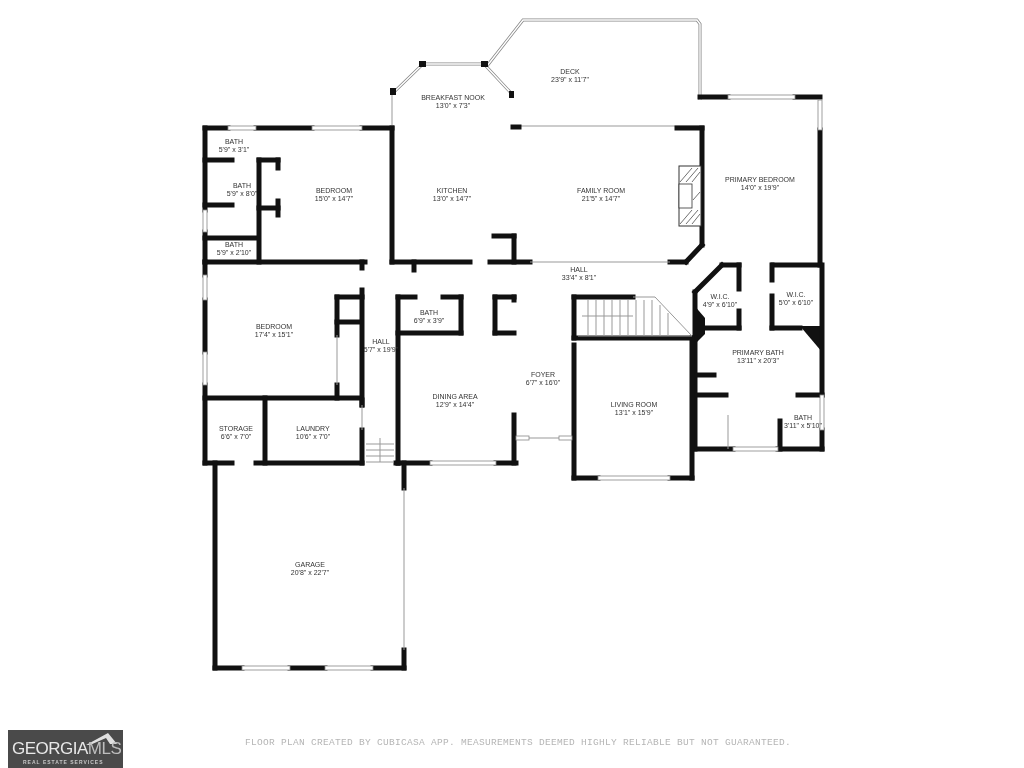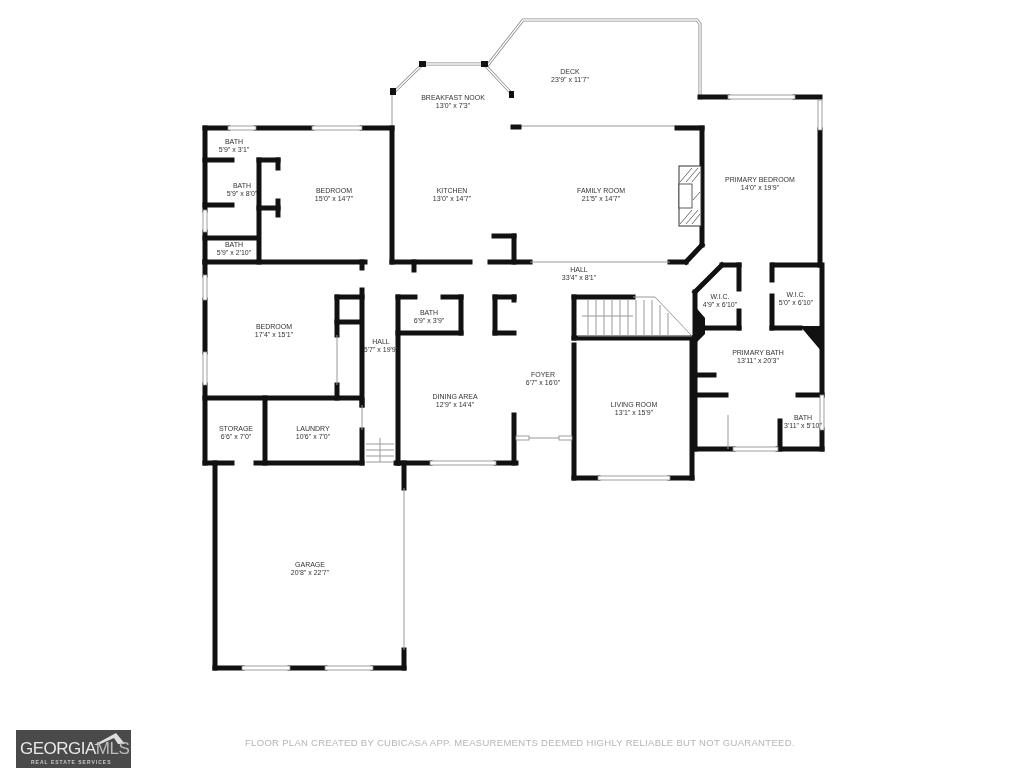--- a/index.html
+++ b/index.html
@@ -5,22 +5,22 @@
   html, body { margin:0; padding:0; background:#ffffff; }
   body { width:1024px; height:768px; position:relative; overflow:hidden; font-family:"Liberation Sans", sans-serif; }
   #plan { position:absolute; left:0; top:0; width:1024px; height:768px; }
   .wall { fill:#111; }
   .wl { stroke:#111; stroke-width:5; fill:none; stroke-linecap:square; }
   .thin { stroke:#999; stroke-width:1; fill:none; }
   .win { fill:#fff; stroke:#888; stroke-width:0.8; }
   .deckline { stroke:#888; stroke-width:3; fill:none; }
   .deckinner { stroke:#fff; stroke-width:1.4; fill:none; }
   .rl { font-size:7px; fill:#333; text-anchor:middle; font-family:"Liberation Sans", sans-serif; }
-  .footer-note { position:absolute; left:245px; top:737px; font-size:9.5px; letter-spacing:0.3px; color:#b5b5b5; font-family:Liberation Sans, sans-serif; white-space:nowrap; }
-  .logo { position:absolute; left:16px; top:730px; width:115px; height:38px; background:#4a4a4a; }
+  .footer-note { position:absolute; left:245px; top:737px; font-size:9.5px; letter-spacing:0.3px; color:#b5b5b5; font-family:Liberation Mono, monospace; white-space:nowrap; }
+  .logo { position:absolute; left:8px; top:730px; width:115px; height:38px; background:#4a4a4a; }
   .logo .main { position:absolute; left:4px; top:9px; font-size:17px; color:#e8e8e8; letter-spacing:-0.5px; font-family:"Liberation Sans", sans-serif; }
   .logo .main .mls { color:#bdbdbd; }
   .logo .sub { position:absolute; left:15px; top:29px; font-size:5px; letter-spacing:1px; color:#c8c8c8; font-weight:bold; font-family:"Liberation Sans", sans-serif; }
   .logo .roof { position:absolute; left:76px; top:2px; }
 </style>
 </head>
 <body>
 
 <svg id="plan" viewBox="0 0 1024 768" xmlns="http://www.w3.org/2000/svg">
 

